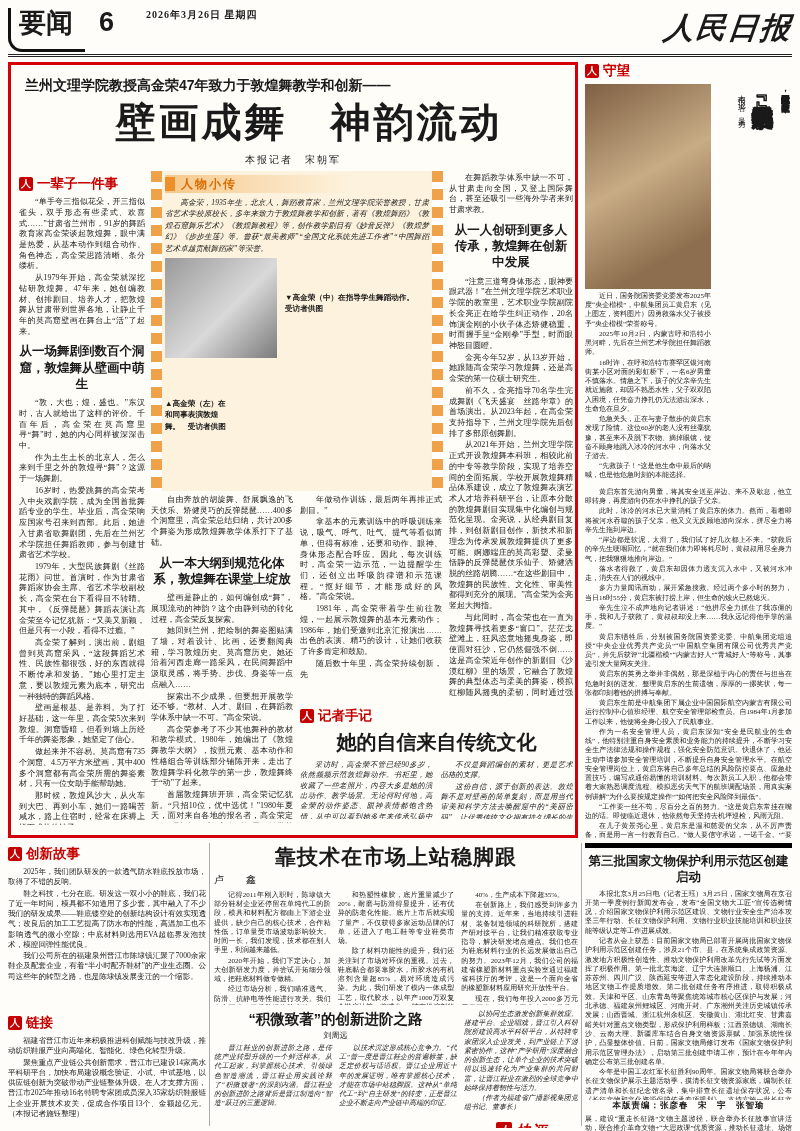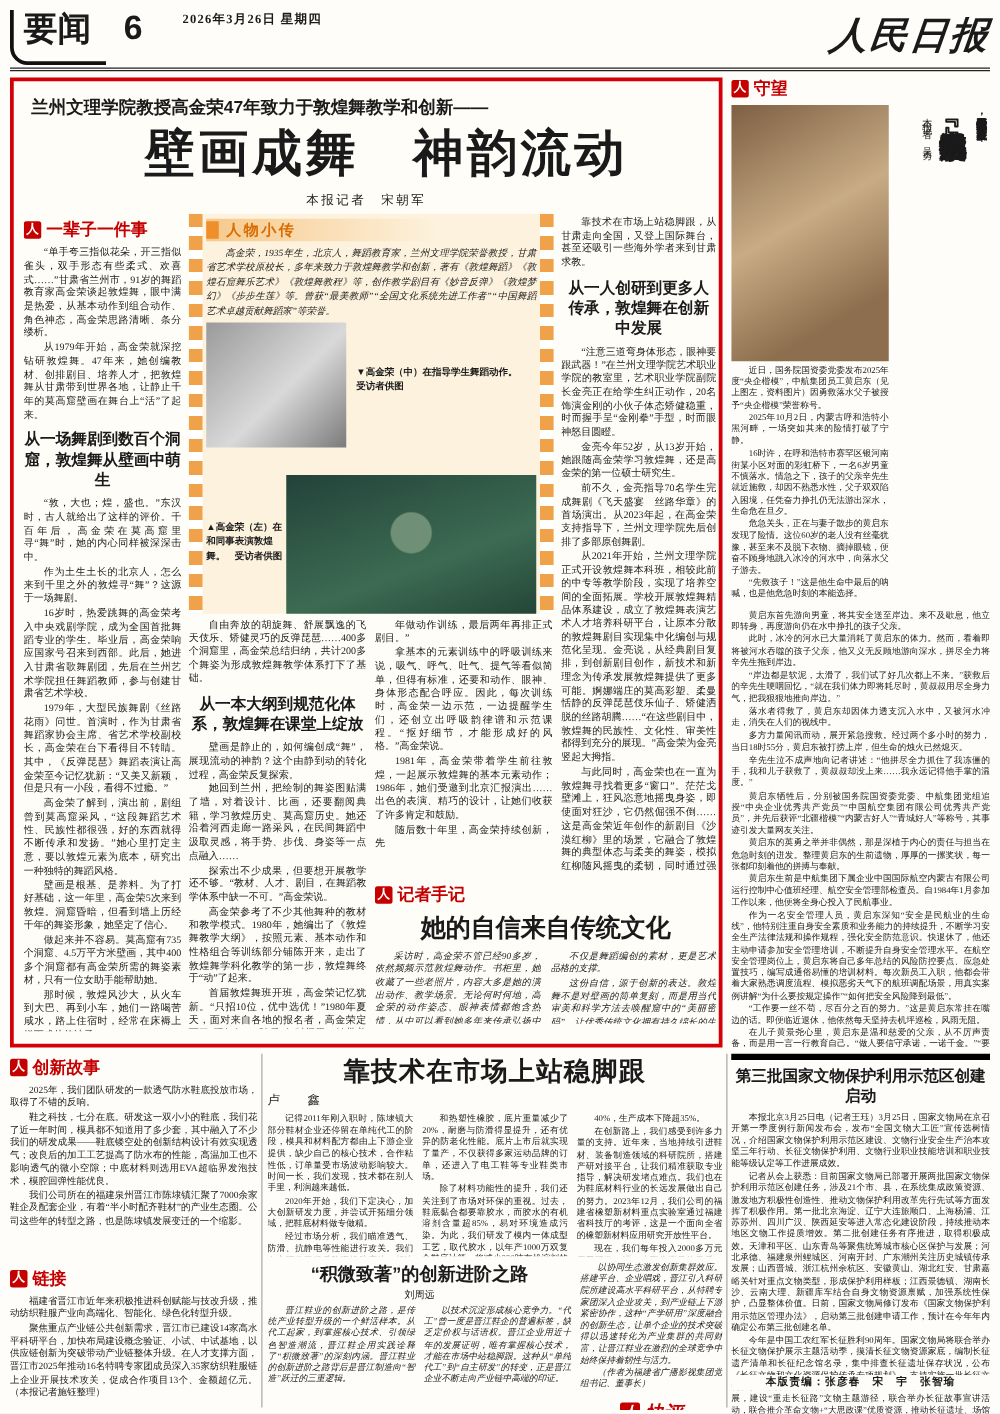--- a/index.html
+++ b/index.html
@@ -42,21 +42,21 @@
        background:repeating-linear-gradient(180deg,#f0a24a 0 11px,#fff 11px 18px);}
   .profile:before{left:0;} .profile:after{right:0;}
   .profile-inner{position:absolute;left:14px;right:14px;top:4px;bottom:4px;}
   .profile-head{display:flex;align-items:center;height:18px;background:linear-gradient(90deg,#f6c98c,#fdf2dd 70%);}
   .profile-head .sq{width:10px;height:14px;background:#ef8f2a;margin-right:6px;}
   .profile-title{color:#d96c00;font-weight:bold;font-size:12px;letter-spacing:2px;}
   .profile-bio{font-size:7.6px;line-height:1.5;font-style:italic;text-align:justify;margin-top:4px;text-indent:2em;}
   .ph-row1{display:flex;margin-top:4px;}
   .photo-bw{width:112px;height:100px;background:linear-gradient(135deg,#9a9a9a,#d9d9d9 55%,#7b7b7b);flex:0 0 auto;}
   .cap1{flex:1;padding:34px 0 0 8px;font-size:7.6px;font-weight:bold;line-height:1.5;}
-  .ph-row2{display:flex;margin-top:22px;}
+  .ph-row2{display:flex;margin-top:4px;flex-direction:column;}
   .cap2{width:64px;padding-top:36px;font-size:7.6px;font-weight:bold;line-height:1.5;}
   .photo-color{flex:1;height:132px;background:
        radial-gradient(circle at 50% 35%,#6f8f76 0 12%,transparent 13%),
        linear-gradient(160deg,#23423a,#3c6b52 55%,#1c3a30);}
   
   .shouji{position:absolute;left:289px;top:640px;width:273px;height:114px;overflow:hidden;}
   .shouji-title{font-family:"Liberation Sans",sans-serif;font-weight:bold;font-size:20px;text-align:center;margin:2px 0 4px;}
   .shouji-cols{display:flex;gap:8px;font-size:7.4px;font-style:italic;line-height:1.4;}
   .shouji-cols>div{width:50%;overflow:hidden;}
   
@@ -169,21 +169,21 @@
       <div data-interactable="false">
           <p class="para">年做动作训练，最后两年再排正式剧目。”</p>
           <p class="para">拿基本的元素训练中的呼吸训练来说，吸气、呼气、吐气、提气等看似简单，但得有标准，还要和动作、眼神、身体形态配合呼应。因此，每次训练时，高金荣一边示范，一边提醒学生们，还创立出呼吸韵律谱和示范课程。“抠好细节，才能形成好的风格。”高金荣说。</p>
           <p class="para">1981年，高金荣带着学生前往敦煌，一起展示敦煌舞的基本元素动作；1986年，她们受邀到北京汇报演出……出色的表演、精巧的设计，让她们收获了许多肯定和鼓励。</p>
           <p class="para">随后数十年里，高金荣持续创新，先</p>
         </div>
     </div>
 
     <div class="col col4" data-interactable="false">
       <div data-interactable="false">
-          <p class="para">靠技术在市场上站稳脚跟，从甘肃走向全国，又登上国际舞台，甚至还吸引一些海外学者来到甘肃求教。</p>
+          <p class="para">在舞蹈教学体系中缺一不可，从甘肃走向全国，又登上国际舞台，甚至还吸引一些海外学者来到甘肃求教。</p>
         </div>
       <div class="subhead" data-interactable="false">从一人创研到更多人传承，敦煌舞在创新中发展</div>
       <div data-interactable="false">
           <p class="para">“注意三道弯身体形态，眼神要跟武器！”在兰州文理学院艺术职业学院的教室里，艺术职业学院副院长金亮正在给学生纠正动作，20名饰演金刚的小伙子体态矫健稳重，时而握手呈“金刚拳”手型，时而眼神怒目圆瞪。</p>
           <p class="para">金亮今年52岁，从13岁开始，她跟随高金荣学习敦煌舞，还是高金荣的第一位硕士研究生。</p>
           <p class="para">前不久，金亮指导70名学生完成舞剧《飞天盛宴　丝路华章》的首场演出。从2023年起，在高金荣支持指导下，兰州文理学院先后创排了多部原创舞剧。</p>
           <p class="para">从2021年开始，兰州文理学院正式开设敦煌舞本科班，相较此前的中专等教学阶段，实现了培养空间的全面拓展。学校开展敦煌舞精品体系建设，成立了敦煌舞表演艺术人才培养科研平台，让原本分散的敦煌舞剧目实现集中化编创与规范化呈现。金亮说，从经典剧目复排，到创新剧目创作，新技术和新理念为传承发展敦煌舞提供了更多可能。婀娜端庄的莫高彩塑、柔曼恬静的反弹琵琶伎乐仙子、矫健洒脱的丝路胡腾……“在这些剧目中，敦煌舞的民族性、文化性、审美性都得到充分的展现。”高金荣为金亮竖起大拇指。</p>
           <p class="para">与此同时，高金荣也在一直为敦煌舞寻找着更多“窗口”。茫茫戈壁滩上，狂风恣意地摇曳身姿，即使面对狂沙，它仍然倔强不倒……这是高金荣近年创作的新剧目《沙漠红柳》里的场景，它融合了敦煌舞的典型体态与柔美的舞姿，模拟红柳随风摇曳的柔韧，同时通过强劲有力的动作，表现其扎根沙漠的顽强。“舞姿不变，但题材却跳出了莫高窟。”高金荣说。</p>
         </div>
     </div>
@@ -209,21 +209,21 @@
   <div class="sidebar" data-interactable="false">
     <div class="tag" data-interactable="false">
       <span class="tag-icon" data-interactable="false">人</span>
       <span data-interactable="false">守望</span>
     </div>
     <div class="sb-top" data-interactable="false">
       <div class="sb-left" data-interactable="false">
         <div class="photo-sb" data-interactable="false"></div>
         <div class="sb-narrow" data-interactable="false">
             <p class="para">近日，国务院国资委党委发布2025年度“央企楷模”，中航集团员工黄启东（见上图左，资料图片）因勇救落水父子被授予“央企楷模”荣誉称号。</p>
-            <p class="para">2025年10月2日，内蒙古呼和浩特小黑河畔，一场突如其来的险情打破了宁静。</p>
+            <p class="para">2025年10月2日，内蒙古呼和浩特小黑河畔，先后在兰州艺术学院担任舞蹈教师。</p>
             <p class="para">16时许，在呼和浩特市赛罕区银河南街某小区对面的彩虹桥下，一名6岁男童不慎落水。情急之下，孩子的父亲辛先生就近施救，却因不熟悉水性，父子双双陷入困境，任凭奋力挣扎仍无法游出深水，生命危在旦夕。</p>
             <p class="para">危急关头，正在与妻子散步的黄启东发现了险情。这位60岁的老人没有丝毫犹豫，甚至来不及脱下衣物、摘掉眼镜，便奋不顾身地跳入冰冷的河水中，向落水父子游去。</p>
             <p class="para">“先救孩子！”这是他生命中最后的呐喊，也是他危急时刻的本能选择。</p>
           </div>
       </div>
       <div class="sb-vert" data-interactable="false">
         <div class="sb-kicker" data-interactable="false">中航集团员工黄启东勇救落水父子不幸牺牲，获救者泣不成声——</div>
         <div class="sb-title" data-interactable="false">『我永远记得他手掌的温度』</div>
         <div class="sb-byline" data-interactable="false">本报记者　吴勇</div>
       </div>

